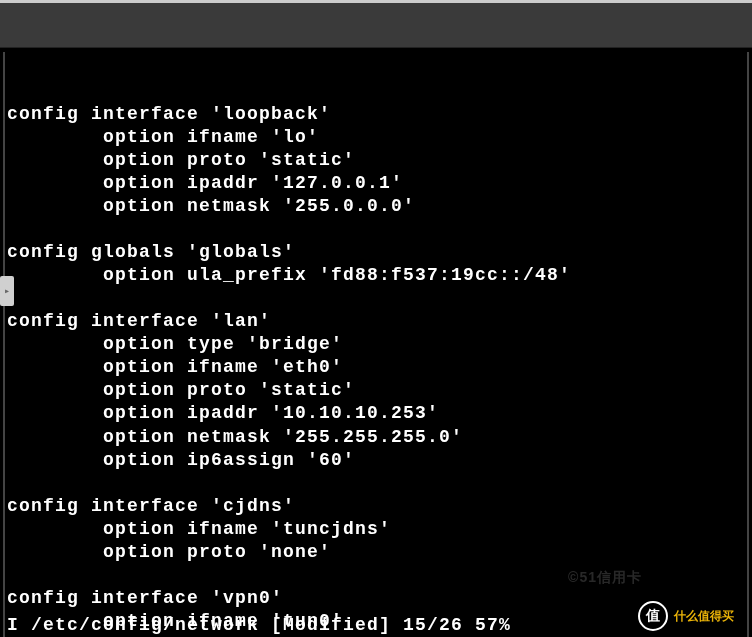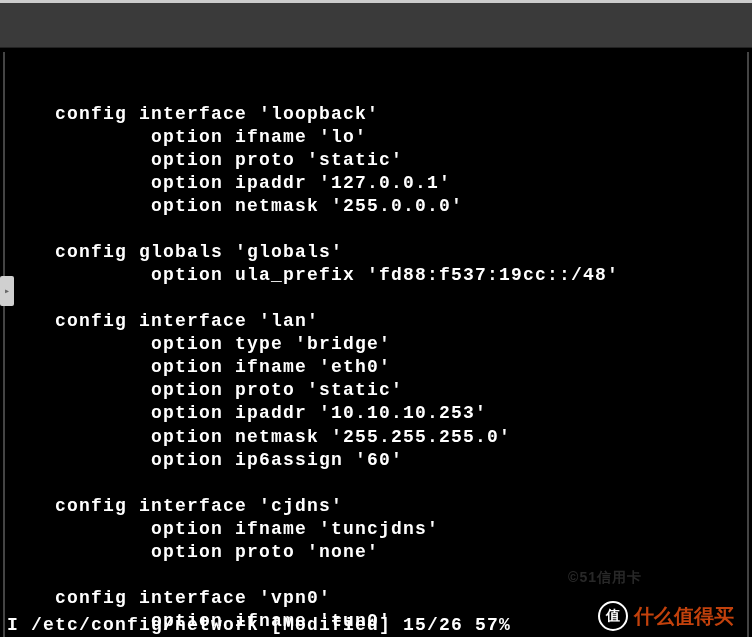--- a/index.html
+++ b/index.html
@@ -47,21 +47,21 @@
     .terminal {
       position: absolute;
       left: 7px;
       right: 7px;
       top: 57px;
       bottom: 0;
       white-space: pre;
       line-height: 1.28;
       letter-spacing: 1.2px;
     }
-    .terminal div { min-height: 1.28em; margin-left: 48px; }
+    .terminal div { min-height: 1.28em; }
     .status-line {
       position: absolute;
       left: 7px;
       right: 7px;
       bottom: 2px;
       white-space: pre;
       letter-spacing: 1.2px;
     }
     .badge {
       position: absolute;
@@ -79,23 +79,23 @@
       border: 2px solid #fff;
       color: #fff;
       display: flex;
       align-items: center;
       justify-content: center;
       font-size: 14px;
       font-weight: bold;
     }
     .badge-text {
       font-family: sans-serif;
-      font-size: 20px;
+      font-size: 12px;
       font-weight: bold;
-      color: #c2410c;
+      color: #eab308;
     }
     .wm-tag {
       position: absolute;
       right: 110px;
       bottom: 50px;
       font-family: sans-serif;
       font-size: 14px;
       color: rgba(160,160,160,0.25);
       letter-spacing: 1px;
       text-align: right;

